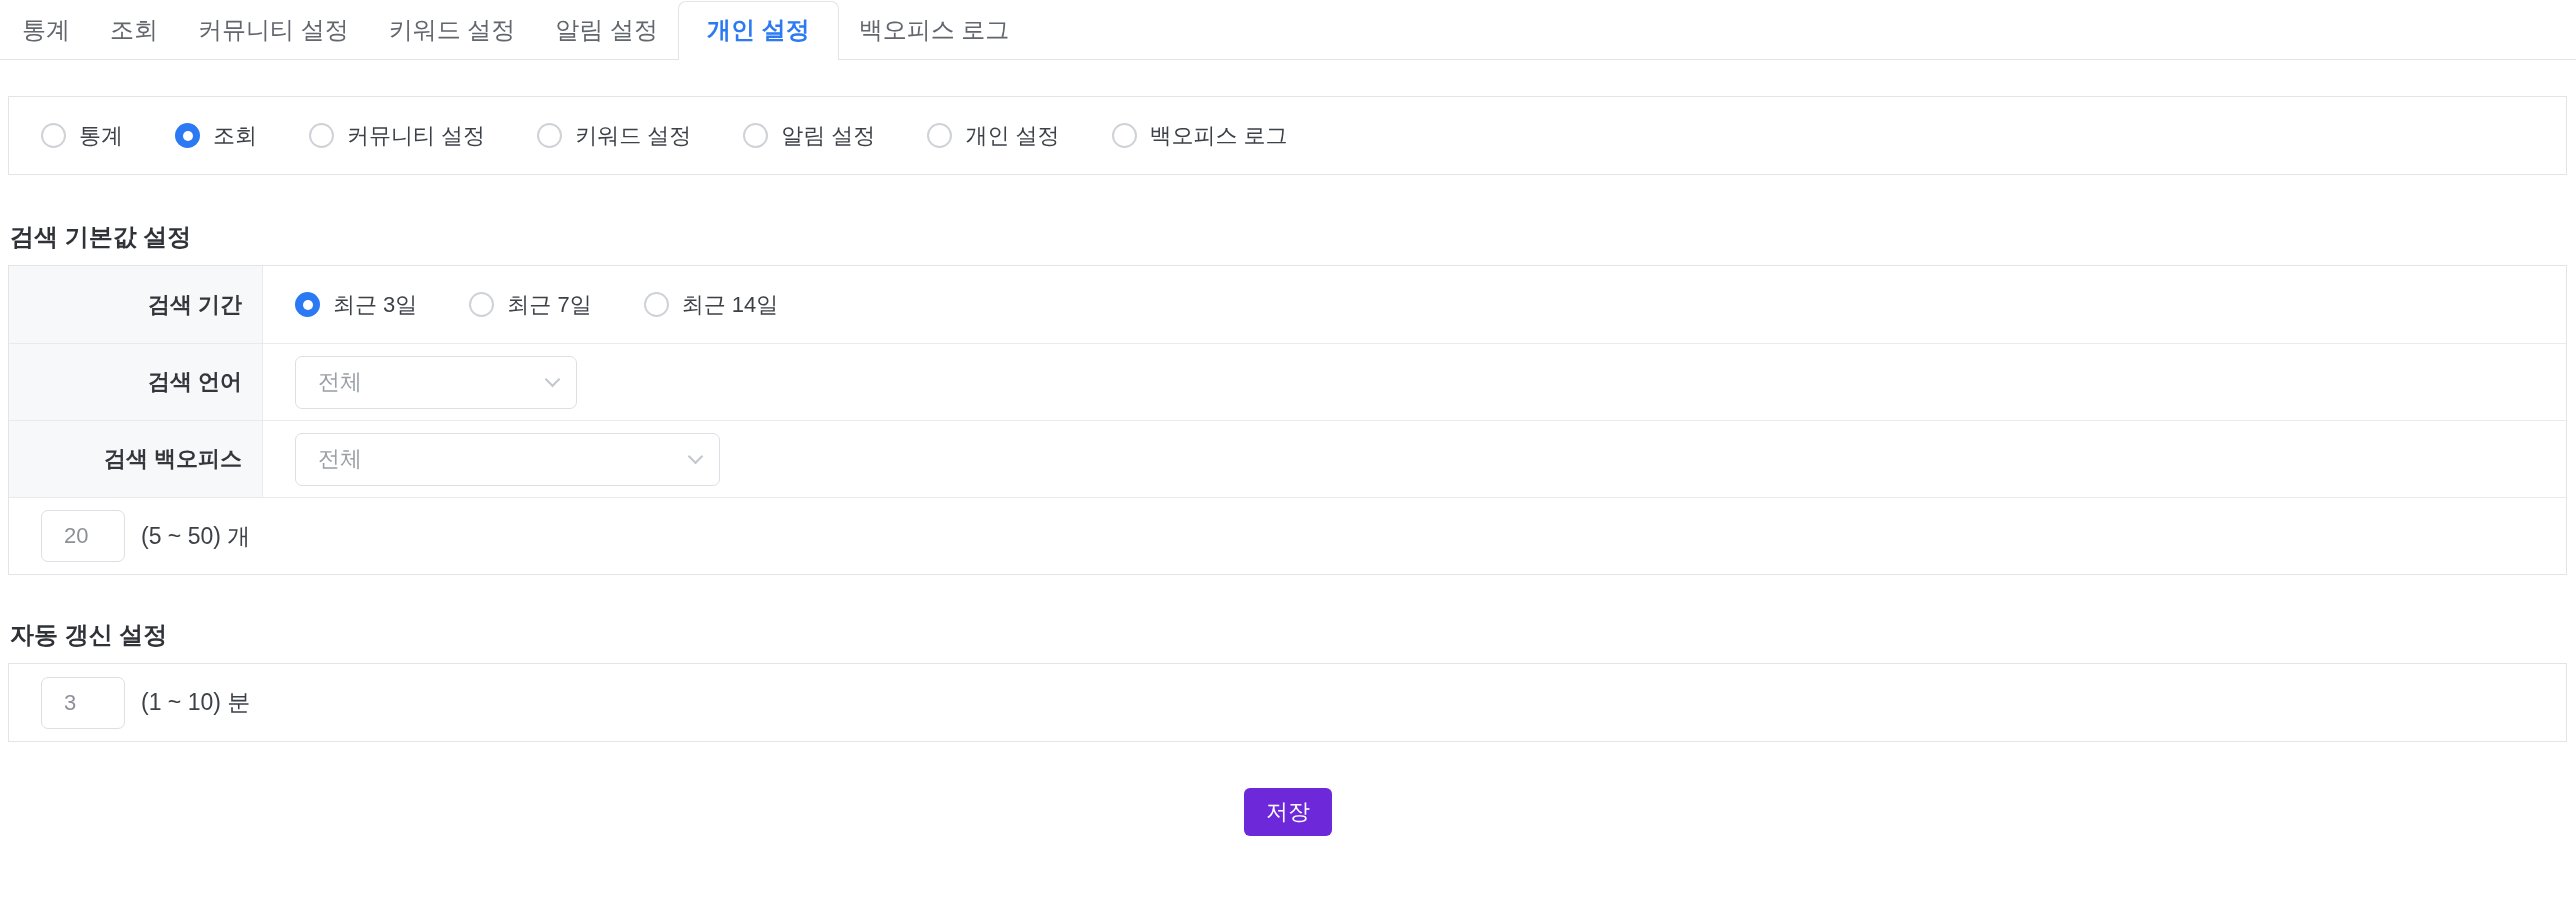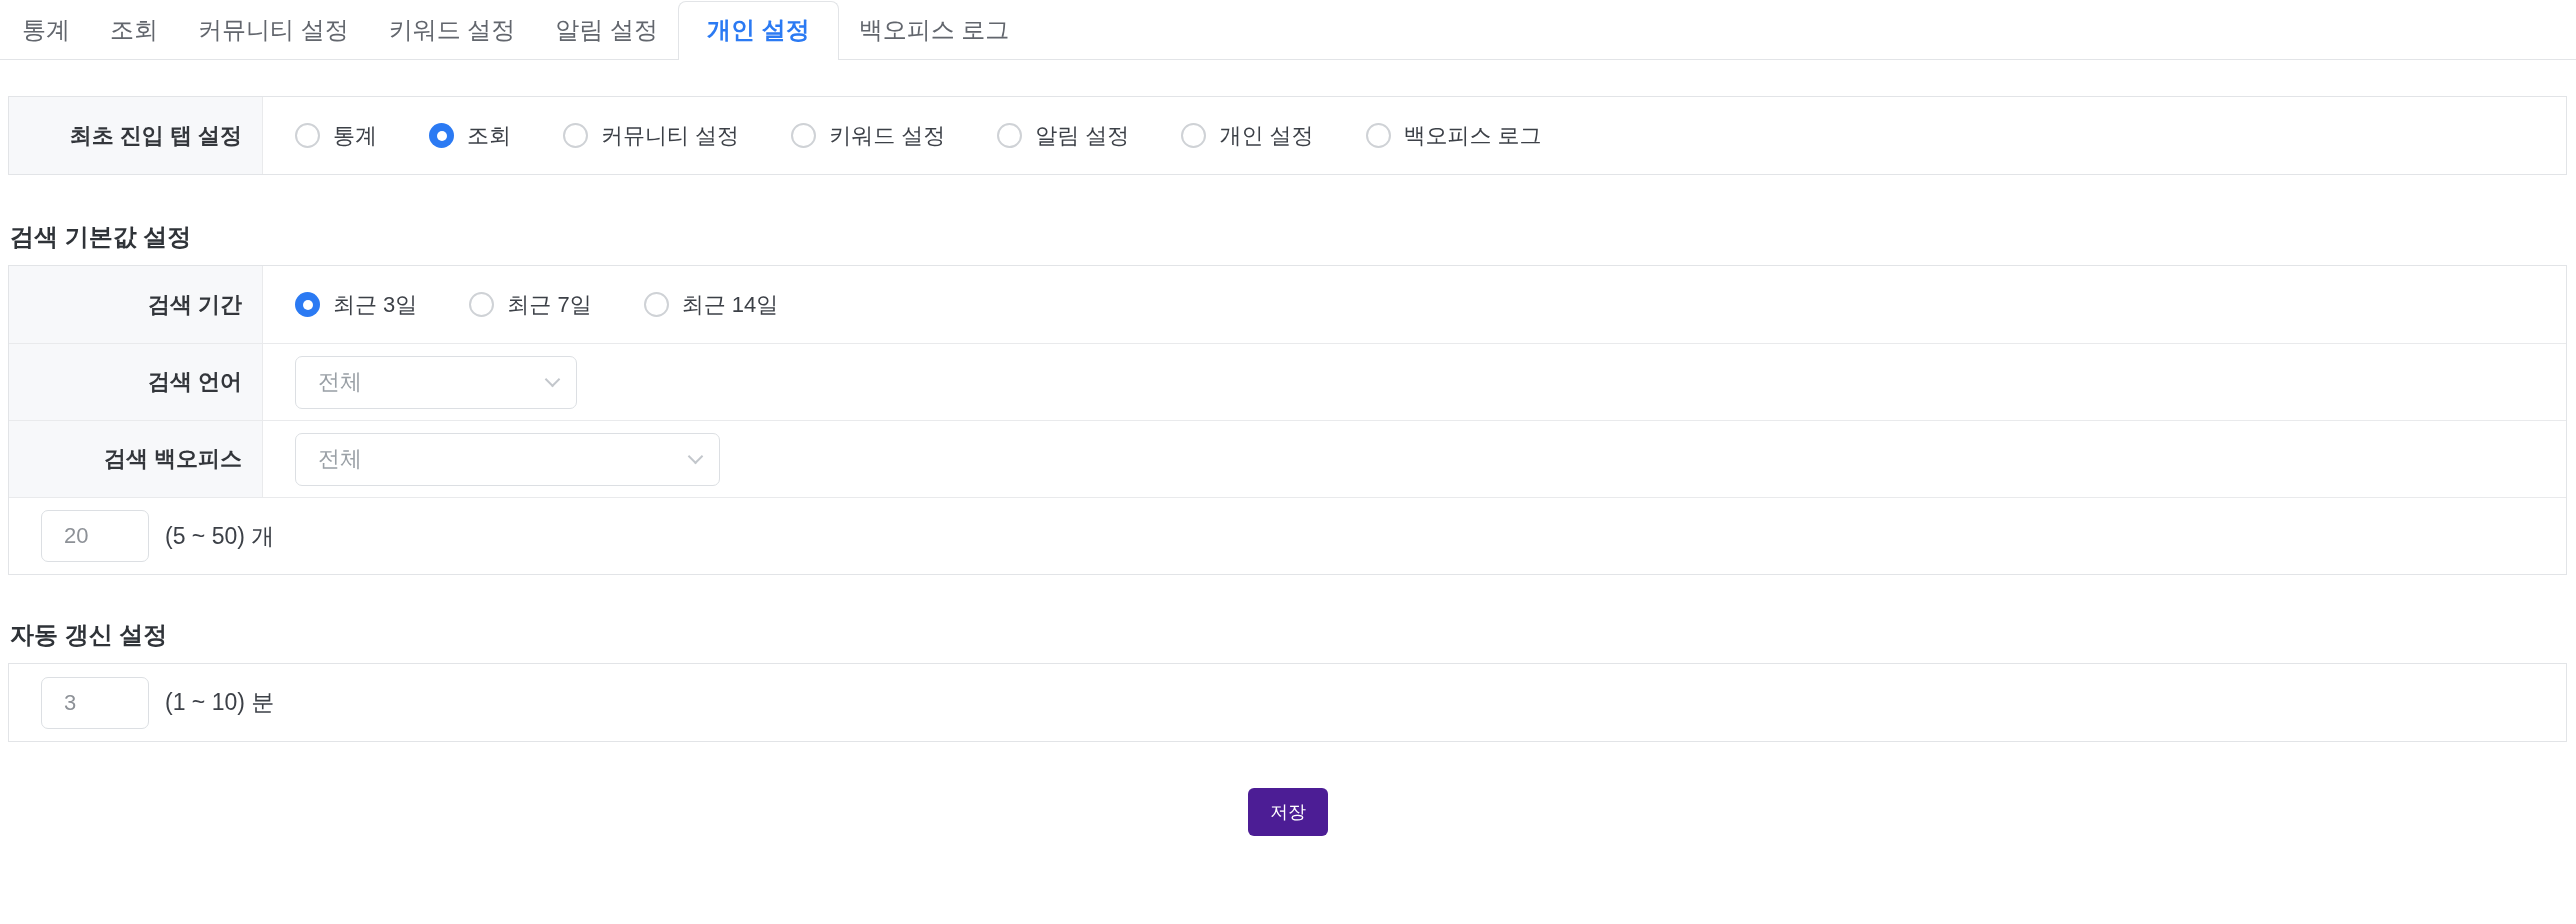--- a/index.html
+++ b/index.html
@@ -34,45 +34,44 @@
 
   
   .select { height:53px; border:1px solid #dcdfe3; border-radius:7px; background:#fff;
             display:flex; align-items:center; justify-content:space-between;
             padding:0 18px 0 22px; color:#9aa0a6; font-size:22px; cursor:pointer; }
   .select.lang { width:282px; }
   .select.comm { width:425px; }
   .chev { width:11px; height:11px; border-right:2px solid #c3c7cc; border-bottom:2px solid #c3c7cc;
           transform:rotate(45deg); margin-top:-6px; }
   .field-group { display:flex; align-items:center; gap:16px; }
-  .num-input { width:108px; height:52px; border:1px solid #dcdfe3; border-radius:7px;
+  .num-input { width:84px; height:52px; border:1px solid #dcdfe3; border-radius:7px;
                font-size:22px; color:#8d9197; padding-left:22px; font-family:inherit; outline:none; }
   .hint { font-size:23px; color:#3c4047; }
 
   
   .save-wrap { display:flex; justify-content:center; margin-top:46px; }
-  .save-btn { min-width:77px; height:48px; padding:0 22px; background:#4c1d95; color:#fff;
-              border:none; border-radius:6px; font-size:18px; font-family:inherit; cursor:pointer; }
+  .save-btn { min-width:77px; height:48px; padding:0 22px; background:#6d28d9; color:#fff;
+              border:none; border-radius:6px; font-size:22px; font-family:inherit; cursor:pointer; }
 </style>
 </head>
 <body>
 
 <div class="tabbar">
   <div class="tab">통계</div>
   <div class="tab">조회</div>
   <div class="tab">커뮤니티 설정</div>
   <div class="tab">키워드 설정</div>
   <div class="tab">알림 설정</div>
   <div class="tab active">개인 설정</div>
   <div class="tab">백오피스 로그</div>
 </div>
 
 <div class="panel first">
   <div class="row">
-    <div class="row-label">최초 진입 탭 설정</div>
     <div class="row-body">
       <label class="radio-opt">
         <span class="radio"></span>
         <span>통계</span>
       </label>
       <label class="radio-opt">
         <span class="radio checked"></span>
         <span>조회</span>
       </label>
       <label class="radio-opt">

